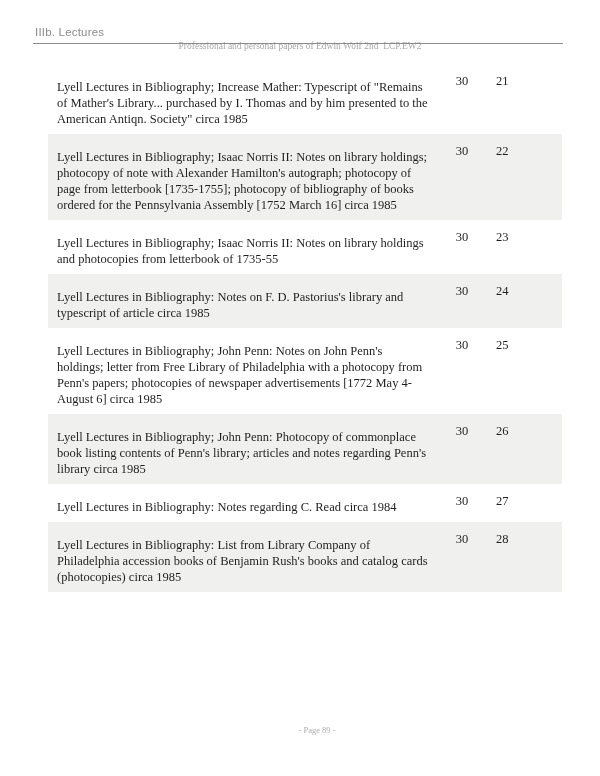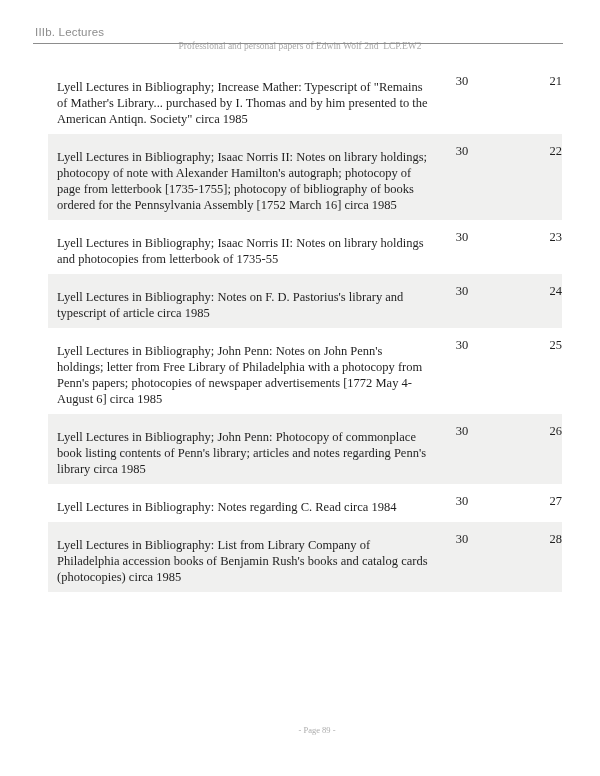--- a/index.html
+++ b/index.html
@@ -70,21 +70,21 @@
     padding: 5px 0 6px 9px;
     line-height: 16px;
   }
   .cell.box {
     width: 68px;
     text-align: center;
     line-height: 15px;
   }
   .cell.folder {
     width: 66px;
-    text-align: right;
+    text-align: left;
     line-height: 15px;
   }
   .page-footer {
     position: absolute;
     top: 725px;
     left: 8px;
     right: 0;
     text-align: center;
     font-family: "Liberation Serif", serif;
     font-size: 8.5px;

